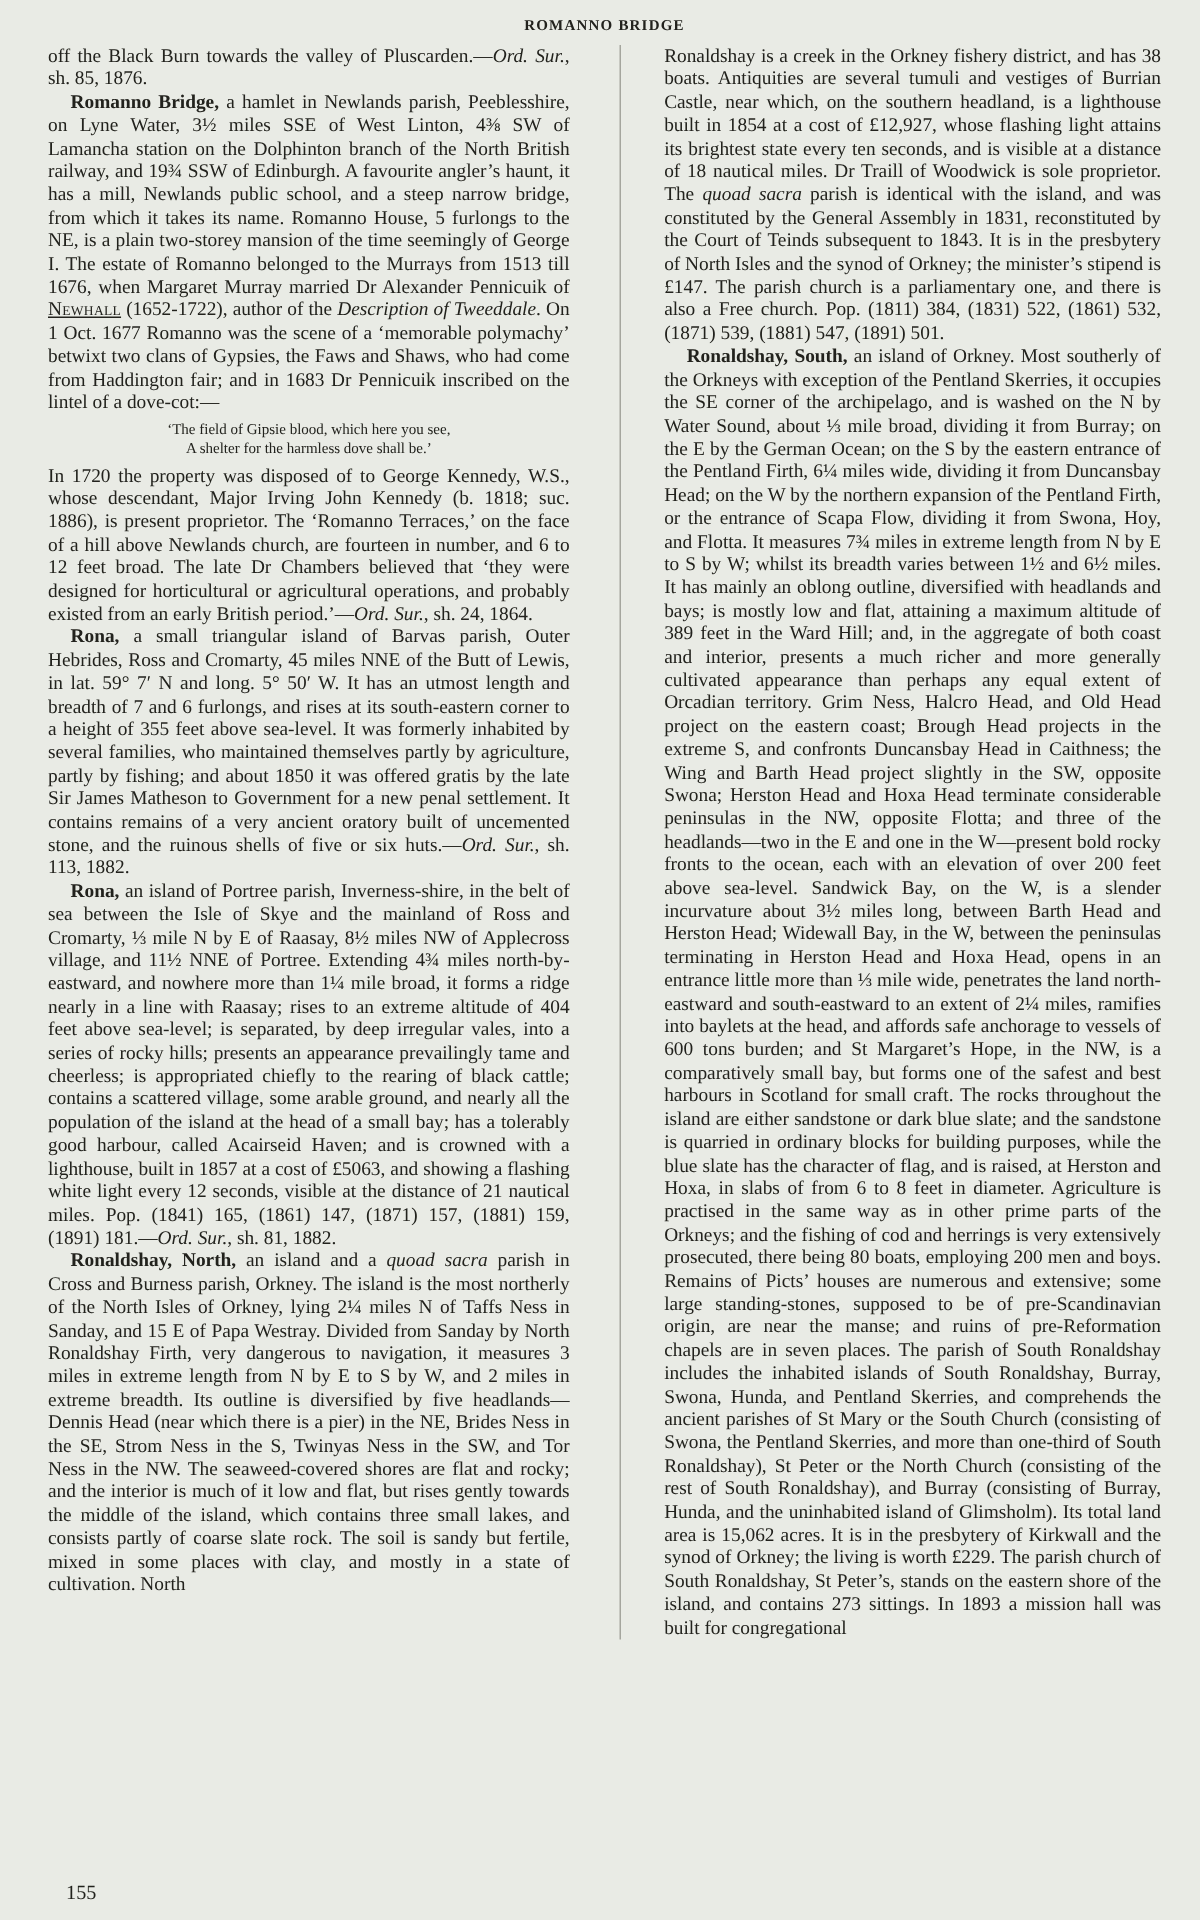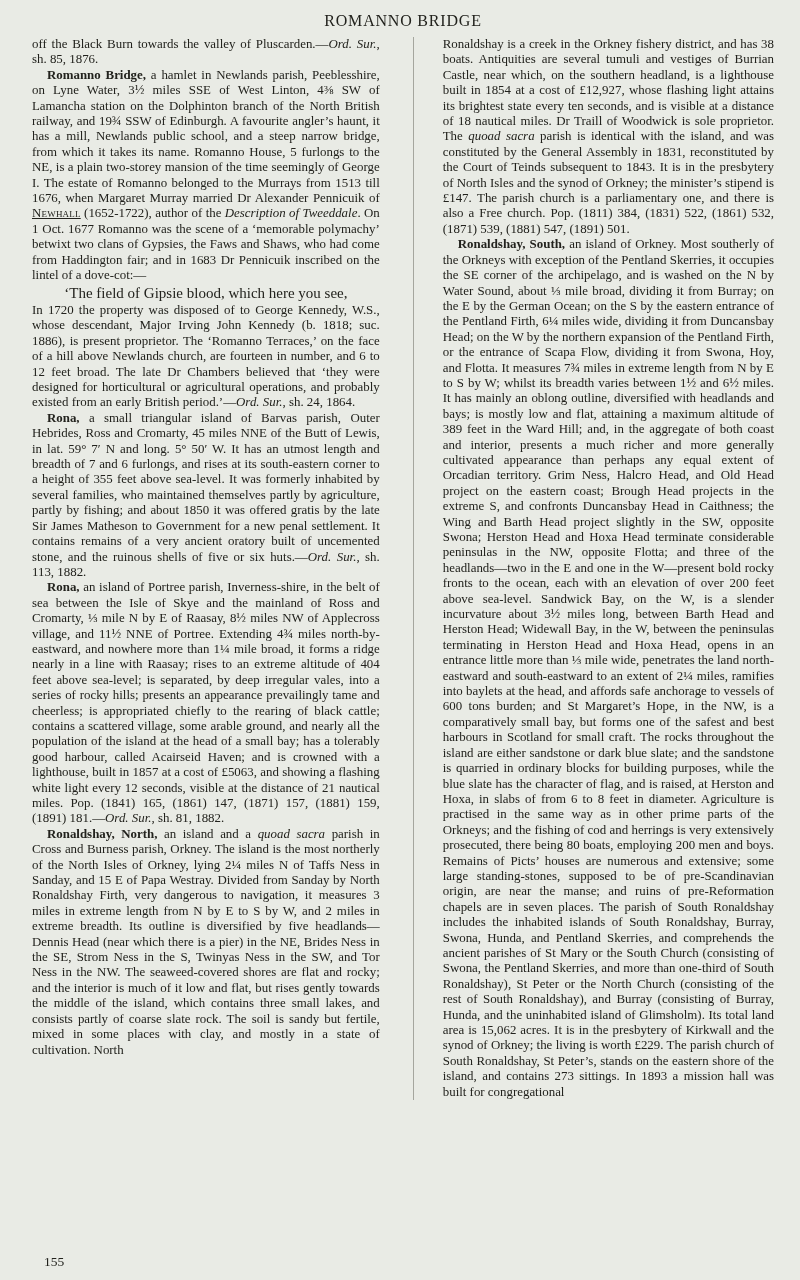--- a/index.html
+++ b/index.html
@@ -12,21 +12,21 @@
     position:relative;width:800px;height:1280px;overflow:hidden;
     color:var(--ink,#22221d);
     background:var(--paper,#e9ebe5);
   }
   .headers{
     display:flex;
     padding:12px 26px 5px 32px;
   }
   .head{
     flex:1;text-align:center;
-    font-weight:400;font-size:16px;letter-spacing:0.8px;
+    font-weight:700;font-size:10px;letter-spacing:0.8px;
   }
   .content{
     display:flex;align-items:stretch;
     padding:2px 26px 0 32px;
     gap:20px;
   }
   .col{width:50%;box-sizing:border-box;}
   .col-left{padding-right:13px;}
   .col-right{padding-left:29px;border-left:1px solid var(--rule,#a5a69e);}
   .para{
@@ -35,21 +35,21 @@
     font-size:12.9px;
     line-height:15.4px;
     hyphens:auto;
     -webkit-hyphens:auto;
   }
   .para.indent{text-indent:15px;}
   .para b{font-weight:700;}
   .para i{font-style:italic;}
   .sc{font-variant:small-caps;letter-spacing:0.2px;text-decoration:underline;}
   .verse{
-    font-size:15px;line-height:13.5px;
+    font-size:10px;line-height:13.5px;
     text-align:center;
     margin:3px 0 3px 0;
   }
   .pagenum{
     position:absolute;left:44px;bottom:10px;
     font-size:13.5px;
   }
 </style>
 </head>
 <body>
@@ -57,20 +57,21 @@
 <div class="page">
   <div class="headers">
     <div class="head">ROMANNO BRIDGE</div>
   </div>
   <div class="content">
     <div class="col col-left">
         <p class="para"><span>off the Black Burn towards the valley of Pluscarden.—</span><i>Ord. Sur.</i><span>, sh. 85, 1876.</span></p>
         <p class="para indent"><b>Romanno Bridge,</b><span> a hamlet in Newlands parish, Peeblesshire, on Lyne Water, 3½ miles SSE of West Linton, 4⅜ SW of Lamancha station on the Dolphinton branch of the North British railway, and 19¾ SSW of Edinburgh. A favourite angler’s haunt, it has a mill, Newlands public school, and a steep narrow bridge, from which it takes its name. Romanno House, 5 furlongs to the NE, is a plain two-storey mansion of the time seemingly of George I. The estate of Romanno belonged to the Murrays from 1513 till 1676, when Margaret Murray married Dr Alexander Pennicuik of </span><span class="sc">Newhall</span><span> (1652-1722), author of the </span><i>Description of Tweeddale</i><span>. On 1 Oct. 1677 Romanno was the scene of a ‘memorable polymachy’ betwixt two clans of Gypsies, the Faws and Shaws, who had come from Haddington fair; and in 1683 Dr Pennicuik inscribed on the lintel of a dove-cot:—</span></p>
         <div class="verse">
           <div>‘The field of Gipsie blood, which here you see,</div>
+          <div>A shelter for the harmless dove shall be.’</div>
         </div>
         <p class="para"><span>In 1720 the property was disposed of to George Kennedy, W.S., whose descendant, Major Irving John Kennedy (b. 1818; suc. 1886), is present proprietor. The ‘Romanno Terraces,’ on the face of a hill above Newlands church, are fourteen in number, and 6 to 12 feet broad. The late Dr Chambers believed that ‘they were designed for horticultural or agricultural operations, and probably existed from an early British period.’—</span><i>Ord. Sur.</i><span>, sh. 24, 1864.</span></p>
         <p class="para indent"><b>Rona,</b><span> a small triangular island of Barvas parish, Outer Hebrides, Ross and Cromarty, 45 miles NNE of the Butt of Lewis, in lat. 59° 7′ N and long. 5° 50′ W. It has an utmost length and breadth of 7 and 6 furlongs, and rises at its south-eastern corner to a height of 355 feet above sea-level. It was formerly inhabited by several families, who maintained themselves partly by agriculture, partly by fishing; and about 1850 it was offered gratis by the late Sir James Matheson to Government for a new penal settlement. It contains remains of a very ancient oratory built of uncemented stone, and the ruinous shells of five or six huts.—</span><i>Ord. Sur.</i><span>, sh. 113, 1882.</span></p>
         <p class="para indent"><b>Rona,</b><span> an island of Portree parish, Inverness-shire, in the belt of sea between the Isle of Skye and the mainland of Ross and Cromarty, ⅓ mile N by E of Raasay, 8½ miles NW of Applecross village, and 11½ NNE of Portree. Extending 4¾ miles north-by-eastward, and nowhere more than 1¼ mile broad, it forms a ridge nearly in a line with Raasay; rises to an extreme altitude of 404 feet above sea-level; is separated, by deep irregular vales, into a series of rocky hills; presents an appearance prevailingly tame and cheerless; is appropriated chiefly to the rearing of black cattle; contains a scattered village, some arable ground, and nearly all the population of the island at the head of a small bay; has a tolerably good harbour, called Acairseid Haven; and is crowned with a lighthouse, built in 1857 at a cost of £5063, and showing a flashing white light every 12 seconds, visible at the distance of 21 nautical miles. Pop. (1841) 165, (1861) 147, (1871) 157, (1881) 159, (1891) 181.—</span><i>Ord. Sur.</i><span>, sh. 81, 1882.</span></p>
         <p class="para indent"><b>Ronaldshay, North,</b><span> an island and a </span><i>quoad sacra</i><span> parish in Cross and Burness parish, Orkney. The island is the most northerly of the North Isles of Orkney, lying 2¼ miles N of Taffs Ness in Sanday, and 15 E of Papa Westray. Divided from Sanday by North Ronaldshay Firth, very dangerous to navigation, it measures 3 miles in extreme length from N by E to S by W, and 2 miles in extreme breadth. Its outline is diversified by five headlands—Dennis Head (near which there is a pier) in the NE, Brides Ness in the SE, Strom Ness in the S, Twinyas Ness in the SW, and Tor Ness in the NW. The seaweed-covered shores are flat and rocky; and the interior is much of it low and flat, but rises gently towards the middle of the island, which contains three small lakes, and consists partly of coarse slate rock. The soil is sandy but fertile, mixed in some places with clay, and mostly in a state of cultivation. North</span></p>
       </div>
     <div class="col col-right">
         <p class="para"><span>Ronaldshay is a creek in the Orkney fishery district, and has 38 boats. Antiquities are several tumuli and vestiges of Burrian Castle, near which, on the southern headland, is a lighthouse built in 1854 at a cost of £12,927, whose flashing light attains its brightest state every ten seconds, and is visible at a distance of 18 nautical miles. Dr Traill of Woodwick is sole proprietor. The </span><i>quoad sacra</i><span> parish is identical with the island, and was constituted by the General Assembly in 1831, reconstituted by the Court of Teinds subsequent to 1843. It is in the presbytery of North Isles and the synod of Orkney; the minister’s stipend is £147. The parish church is a parliamentary one, and there is also a Free church. Pop. (1811) 384, (1831) 522, (1861) 532, (1871) 539, (1881) 547, (1891) 501.</span></p>
         <p class="para indent"><b>Ronaldshay, South,</b><span> an island of Orkney. Most southerly of the Orkneys with exception of the Pentland Skerries, it occupies the SE corner of the archipelago, and is washed on the N by Water Sound, about ⅓ mile broad, dividing it from Burray; on the E by the German Ocean; on the S by the eastern entrance of the Pentland Firth, 6¼ miles wide, dividing it from Duncansbay Head; on the W by the northern expansion of the Pentland Firth, or the entrance of Scapa Flow, dividing it from Swona, Hoy, and Flotta. It measures 7¾ miles in extreme length from N by E to S by W; whilst its breadth varies between 1½ and 6½ miles. It has mainly an oblong outline, diversified with headlands and bays; is mostly low and flat, attaining a maximum altitude of 389 feet in the Ward Hill; and, in the aggregate of both coast and interior, presents a much richer and more generally cultivated appearance than perhaps any equal extent of Orcadian territory. Grim Ness, Halcro Head, and Old Head project on the eastern coast; Brough Head projects in the extreme S, and confronts Duncansbay Head in Caithness; the Wing and Barth Head project slightly in the SW, opposite Swona; Herston Head and Hoxa Head terminate considerable peninsulas in the NW, opposite Flotta; and three of the headlands—two in the E and one in the W—present bold rocky fronts to the ocean, each with an elevation of over 200 feet above sea-level. Sandwick Bay, on the W, is a slender incurvature about 3½ miles long, between Barth Head and Herston Head; Widewall Bay, in the W, between the peninsulas terminating in Herston Head and Hoxa Head, opens in an entrance little more than ⅓ mile wide, penetrates the land north-eastward and south-eastward to an extent of 2¼ miles, ramifies into baylets at the head, and affords safe anchorage to vessels of 600 tons burden; and St Margaret’s Hope, in the NW, is a comparatively small bay, but forms one of the safest and best harbours in Scotland for small craft. The rocks throughout the island are either sandstone or dark blue slate; and the sandstone is quarried in ordinary blocks for building purposes, while the blue slate has the character of flag, and is raised, at Herston and Hoxa, in slabs of from 6 to 8 feet in diameter. Agriculture is practised in the same way as in other prime parts of the Orkneys; and the fishing of cod and herrings is very extensively prosecuted, there being 80 boats, employing 200 men and boys. Remains of Picts’ houses are numerous and extensive; some large standing-stones, supposed to be of pre-Scandinavian origin, are near the manse; and ruins of pre-Reformation chapels are in seven places. The parish of South Ronaldshay includes the inhabited islands of South Ronaldshay, Burray, Swona, Hunda, and Pentland Skerries, and comprehends the ancient parishes of St Mary or the South Church (consisting of Swona, the Pentland Skerries, and more than one-third of South Ronaldshay), St Peter or the North Church (consisting of the rest of South Ronaldshay), and Burray (consisting of Burray, Hunda, and the uninhabited island of Glimsholm). Its total land area is 15,062 acres. It is in the presbytery of Kirkwall and the synod of Orkney; the living is worth £229. The parish church of South Ronaldshay, St Peter’s, stands on the eastern shore of the island, and contains 273 sittings. In 1893 a mission hall was built for congregational</span></p>
       </div>

